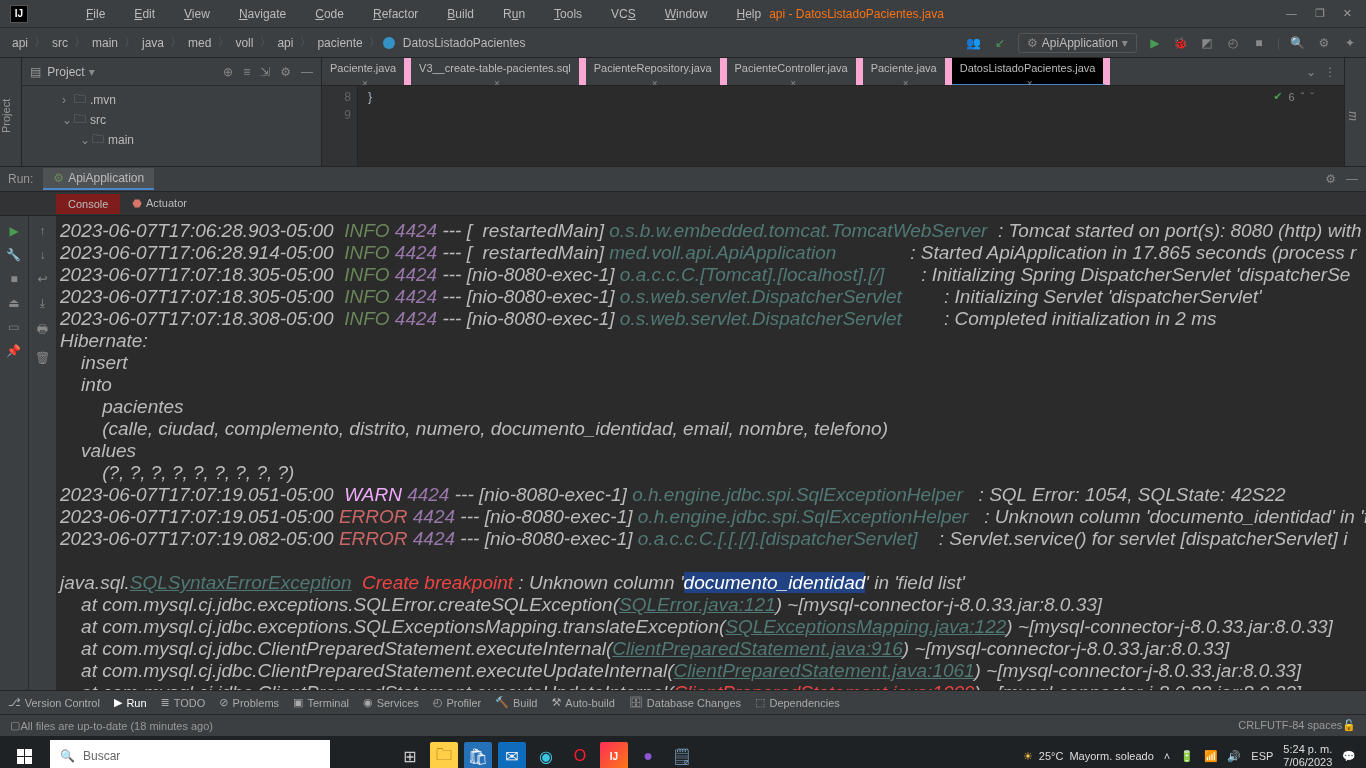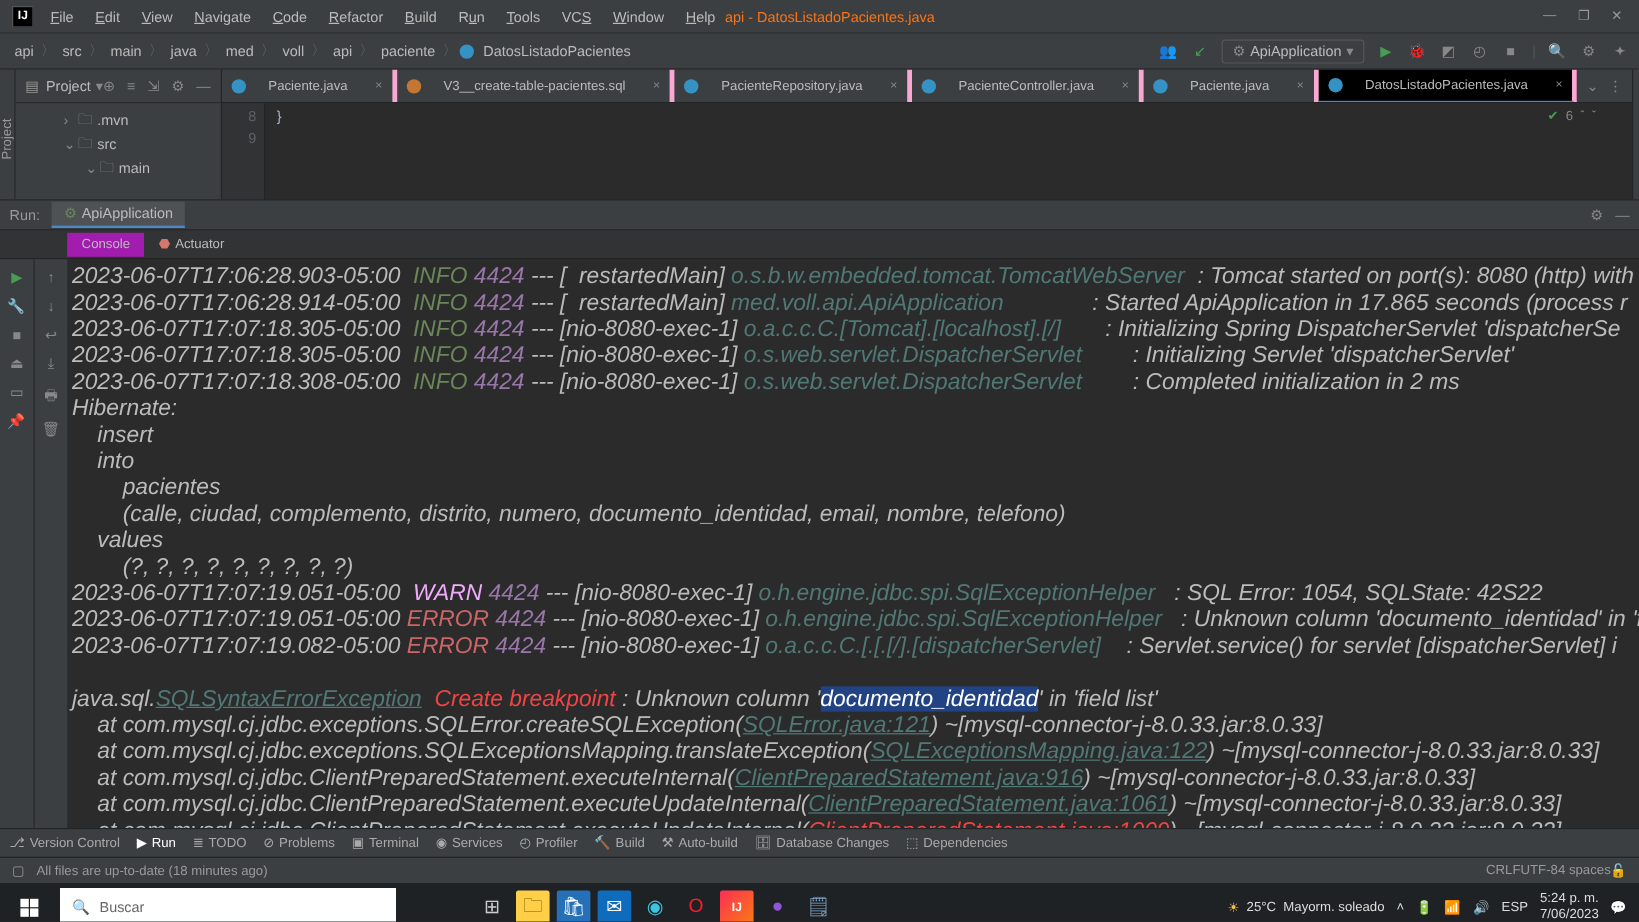--- a/index.html
+++ b/index.html
@@ -1,20 +1,20 @@
 <!DOCTYPE html>
 <html><head>
 <meta charset="utf-8">
 <style>
 * { margin: 0; padding: 0; box-sizing: border-box; font-family: "Segoe UI", sans-serif; }
 body { background: #2b2b2b; color: #bbb; font-size: 12px; overflow: hidden; width: 1366px; height: 768px; }
 
 .titlebar { background: #3c3f41; height: 28px; display: flex; align-items: center; padding: 0 4px; border-bottom: 1px solid #2b2b2b; }
 .titlebar .logo { width: 18px; height: 18px; background: #000; border: 1px solid #555; margin: 0 6px; display:flex;align-items:center;justify-content:center;color:#fff;font-weight:bold;font-size:10px; }
-.titlebar .menu-items { display: flex; gap: 2px; }
+.titlebar .menu-items { display: flex; gap: 13px; margin-left: 44px; }
 .titlebar .menu-items span { padding: 4px 8px; cursor: default; }
 .titlebar .menu-items span u { text-decoration: underline; }
 .titlebar .title-text { color: #f97316; }
 .titlebar .win-controls { margin-left: auto; display: flex; gap: 18px; padding-right: 10px; color: #999; font-size: 11px; }
 
 .breadcrumb-bar { background: #3c3f41; height: 30px; display: flex; align-items: center; padding: 0 8px; border-bottom: 1px solid #232425; }
 .breadcrumb-bar .crumb { padding: 0 4px; text-align: center; }
 .breadcrumb-bar .sep { color: #666; padding: 0 2px; }
 .breadcrumb-bar .file-icon { width: 12px; height: 12px; background:#3592c4; border-radius:50%; display:inline-block; margin-right:4px; vertical-align:middle;}
 .breadcrumb-bar .right-tools { margin-left: auto; display: flex; align-items: center; gap: 10px; }
@@ -33,21 +33,21 @@
 .project-header .right-icons { margin-left:auto; display:flex; gap:10px; color:#888; }
 .tree { padding: 4px 0; font-size:12px; }
 .tree-row { display:flex; align-items:center; height:20px; padding-left: 20px; }
 .tree-row.d1 { padding-left: 40px; }
 .tree-row.d2 { padding-left: 58px; }
 .tree-row .arrow { width:12px; color:#888; }
 .tree-row .folder { color:#888; margin-right:4px; }
 
 .editor-area { flex:1; display:flex; flex-direction:column; background:#2b2b2b; }
 .tabs { height:28px; background:#3c3f41; display:flex; align-items:center; border-bottom:1px solid #232425; overflow:hidden; }
-.tab { padding: 0 8px; height:28px; display:flex; align-items:center; gap:19px; border-right:4px solid #f9a8d4; font-size:11px; color:#bbb; white-space:nowrap; }
+.tab { padding: 0 8px; height:28px; display:flex; align-items:center; gap:4px; border-right:7px solid #f9a8d4; font-size:11px; color:#bbb; white-space:nowrap;flex-direction:column; }
 .tab.active { background:#000000; border-bottom:2px solid #4a88c7; }
 .tab .circle-icon { width:12px;height:12px;border-radius:50%;display:inline-block; }
 .tab .ci-blue { background:#3592c4; }
 .tab .ci-orange { background:#c57633; }
 .tab .close-x { color:#888; margin-left:4px; font-size:10px; }
 .tabs .tab-overflow { margin-left:auto; padding:0 8px; color:#888; display:flex; gap:8px;}
 
 .code-body { flex:1; display:flex; background:#2b2b2b; font-family: "JetBrains Mono","Consolas",monospace; font-size:12px; position:relative;}
 .gutter { width:36px; background:#313335; color:#606366; text-align:right; padding:4px 6px 0 0; border-right:1px solid #232425; }
 .gutter div { height:18px; }
@@ -56,21 +56,21 @@
 .code-status { position:absolute; top:4px; right:30px; font-size:11px; color:#888; display:flex; gap:6px; align-items:center;}
 .green-check { color:#499c54; }
 
 .run-panel { background:#2b2b2b; }
 .run-header { height:26px; background:#3c3f41; display:flex; align-items:center; padding:0 8px; border-top:1px solid #232425; border-bottom:1px solid #232425; }
 .run-header .run-label { color:#999; margin-right:10px; }
 .run-header .run-tab { background:#4e5254; padding:3px 10px; border-bottom:2px solid #4a88c7; display:flex; align-items:center; gap:4px;}
 .run-header .right { margin-left:auto; display:flex; gap:10px; color:#888; }
 .run-subtabs { height:24px; background:#313335; display:flex; align-items:center; padding-left:56px; border-bottom:1px solid #232425; }
 .run-subtabs .subtab { padding:4px 12px; font-size:11px;}
-.run-subtabs .subtab.active { background:#a21caf; }
+.run-subtabs .subtab.active { background:#7f1d1d; }
 .run-subtabs .subtab .dot { color:#d5756c; margin-right:4px; }
 
 .console-wrap { display:flex; height: 474px; }
 .console-left { width:28px; background:#3c3f41; display:flex; flex-direction:column; align-items:center; gap:10px; padding-top:8px; color:#888; font-size:12px;}
 .console-left2 { width:28px; background:#3c3f41; border-left:1px solid #2b2b2b; display:flex; flex-direction:column; align-items:center; gap:10px; padding-top:8px; color:#888; font-size:12px;}
 .console-out { flex:1; font-family:"JetBrains Mono","Consolas",monospace; font-size:19px; line-height:22px; padding:4px 0 4px 4px; overflow:hidden; white-space:pre; color:#bbb;font-style:italic; }
 .console-out .ts { color:#bbbbbb; }
 .console-out .lvl-info { color:#6a8759; }
 .console-out .lvl-warn { color:#f0abfc; }
 .console-out .lvl-err { color:#cc6666; }
@@ -304,21 +304,21 @@
   <div class="bitem">◉ <span>Services</span></div>
   <div class="bitem">◴ <span>Profiler</span></div>
   <div class="bitem">🔨 <span>Build</span></div>
   <div class="bitem">⚒ <span>Auto-build</span></div>
   <div class="bitem">🗄 <span>Database Changes</span></div>
   <div class="bitem">⬚ <span>Dependencies</span></div>
 </div>
 
 <div class="status-bar">
   <span>▢</span>
-  <span style="margin-left:10px">All files are up-to-date (18 minutes ago)</span>
+  <span style="">All files are up-to-date (18 minutes ago)</span>
   <div class="right">
     <span>CRLF</span>
     <span>UTF-8</span>
     <span>4 spaces</span>
     <span>🔓</span>
   </div>
 </div>
 
 <div class="taskbar">
   <div class="start-btn">

